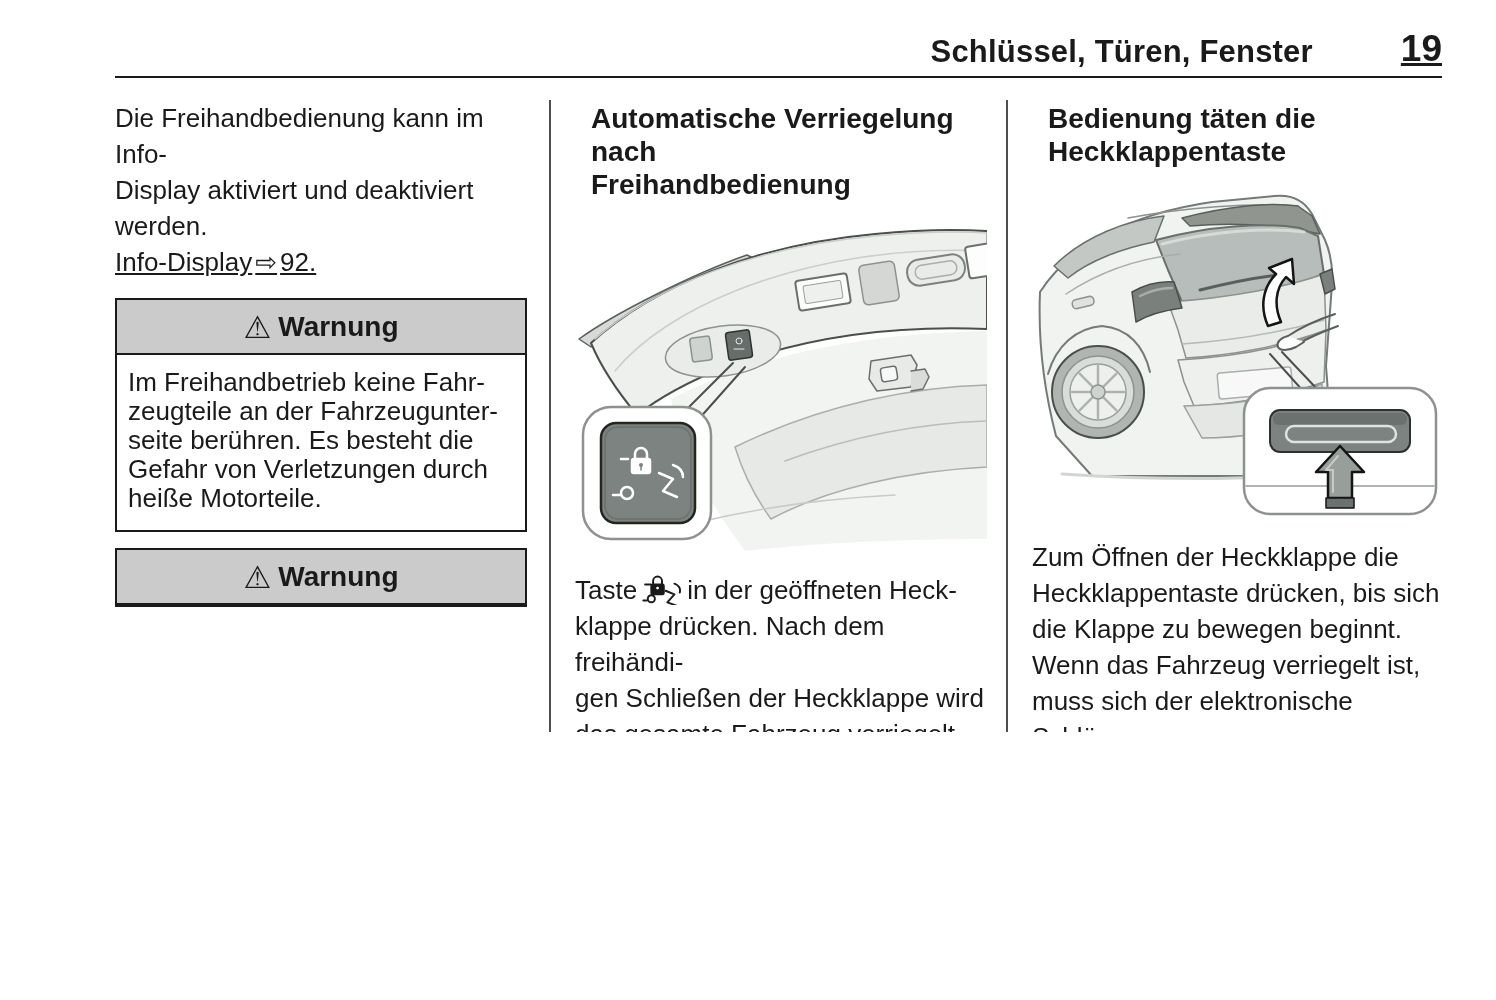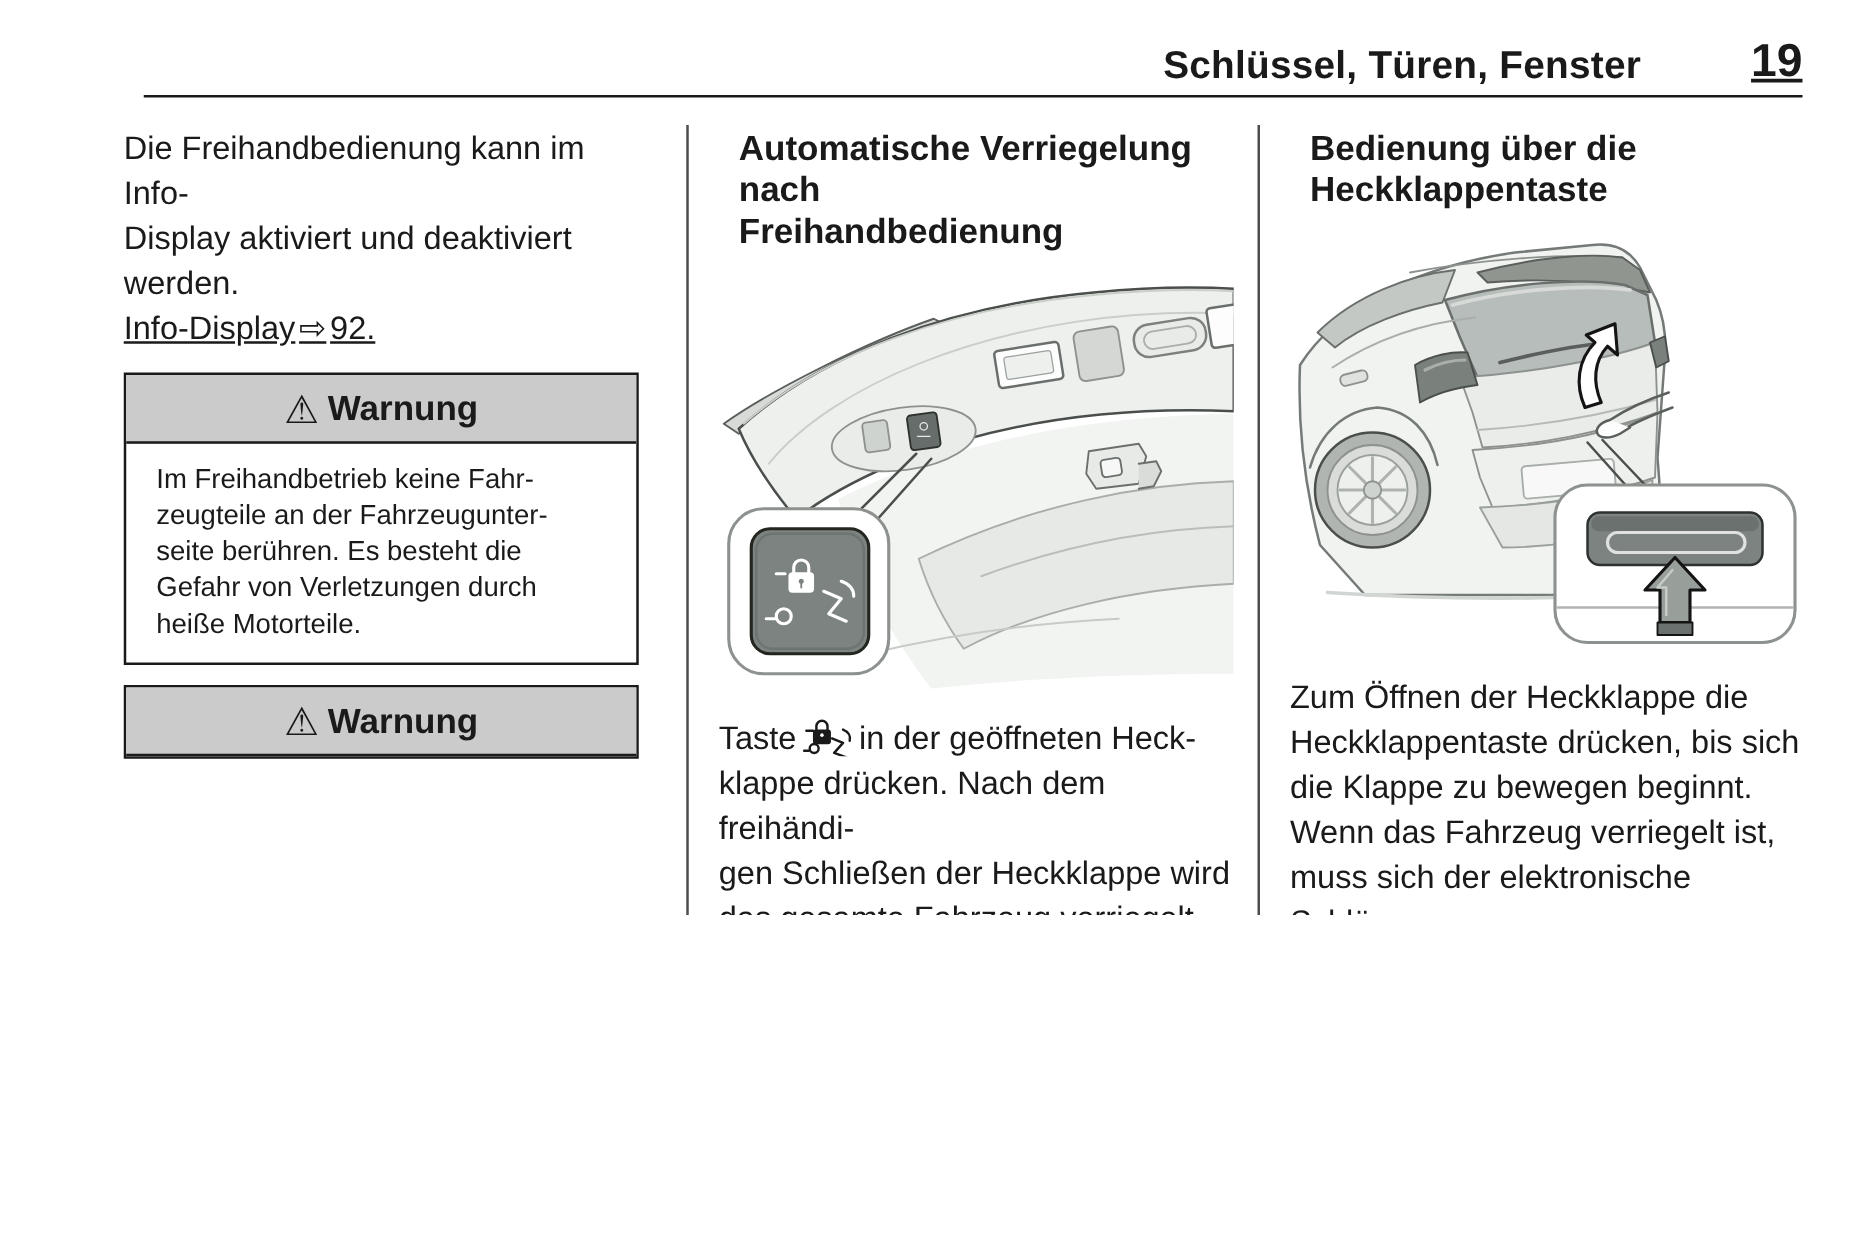--- a/index.html
+++ b/index.html
@@ -13,21 +13,21 @@
     position:absolute; left:115px; right:54px; top:0; height:78px;
     border-bottom:2px solid #1a1a1a; box-sizing:border-box;
     display:flex; align-items:flex-end; justify-content:flex-end;
     gap:88px; padding-bottom:6px;
   }
   .page-header .title   { font-size:31px; font-weight:bold; letter-spacing:.2px; }
   .page-header .pagenum { font-size:37px; font-weight:bold;text-decoration:underline; }
 
   
   .col { position:absolute; top:100px; width:412px; font-size:26px; line-height:36px; }
-  .col-1 { left:99px; }
+  .col-1 { left:115px; }
   .col-2 { left:575px; }
   .col-3 { left:1032px; }
   .v-divider { position:absolute; top:100px; width:2px; height:852px; background:#4d4d4d; }
   .v-divider.d1 { left:549px; }
   .v-divider.d2 { left:1006px; }
 
   .prelines { white-space:pre-line; }
   p.bodytext { margin:0; }
   .ref-line  { margin:8px 0 0;text-decoration:underline; }
   .ref-arrow { padding:0 3px; }
@@ -35,21 +35,21 @@
   
   .warning-box { border:2px solid #1a1a1a; background:#fff; }
   .box-danger  { margin-top:18px; }
   .box-warning { margin-top:16px; }
   .warning-head {
     background:#cbcbcb; border-bottom:2px solid #1a1a1a; text-align:center;
     font-weight:bold; font-size:28px; line-height:34px; padding:10px 8px 9px;
     display:flex; justify-content:center; align-items:center; gap:7px;
   }
   .warning-tri { font-size:31px; line-height:1; font-weight:normal; }
-  .warning-body { padding:13px 24px 17px; font-size:22px; line-height:29px; }
+  .warning-body { padding:13px 11px 17px; font-size:26px; line-height:29px; }
 
   
   h2.col-heading { margin:2px 16px 0; font-size:28px; line-height:33px; font-weight:bold; }
   figure.figure { margin:0; }
   .col-2 figure.figure { margin:20px 0 0; }
   .col-3 figure.figure { margin:6px 0 0; }
   .col-2 .after-fig { margin-top:12px; }
   .col-3 .after-fig { margin-top:4px; }
 
   .inline-key-icon { display:inline-block; vertical-align:-6px; margin:0 5px; }
@@ -175,21 +175,21 @@
           <path d="M36 12 c5 2 7 6 6 10"></path>
         </g>
       </svg><span class="prelines">in der geöffneten Heck-
 klappe drücken. Nach dem freihändi-
 gen Schließen der Heckklappe wird
 das gesamte Fahrzeug verriegelt.</span>
     </p>
   </section>
 
   <section class="col col-3">
-    <h2 class="col-heading prelines">Bedienung über die
+    <h2 class="col-heading prelines">Bedienung täten die
 Heckklappentaste</h2>
 
     <figure class="figure">
       <svg width="412" height="352" viewBox="0 0 412 352" role="img">
         <g stroke-linecap="round" stroke-linejoin="round" fill="none">
 
           <path d="M8 118 C 36 74 96 40 180 28 L 242 22 C 260 20 272 26 280 40 L 293 66 C 299 80 301 94 300 110 L 294 192 C 298 232 296 262 288 290 L 286 302 L 60 302 L 24 262 C 12 216 6 166 8 118 Z" fill="#f1f3f1" stroke="#747a77" stroke-width="2"></path>
           <path d="M96 44 C 150 34 220 28 266 32" stroke="#8d928f" stroke-width="1.5"></path>
 
           <path d="M150 44 C 196 32 238 28 266 32 L 280 42 L 288 60 C 252 52 206 48 158 52 Z" fill="#90968f" stroke="#5a5f5c" stroke-width="1.5"></path>

